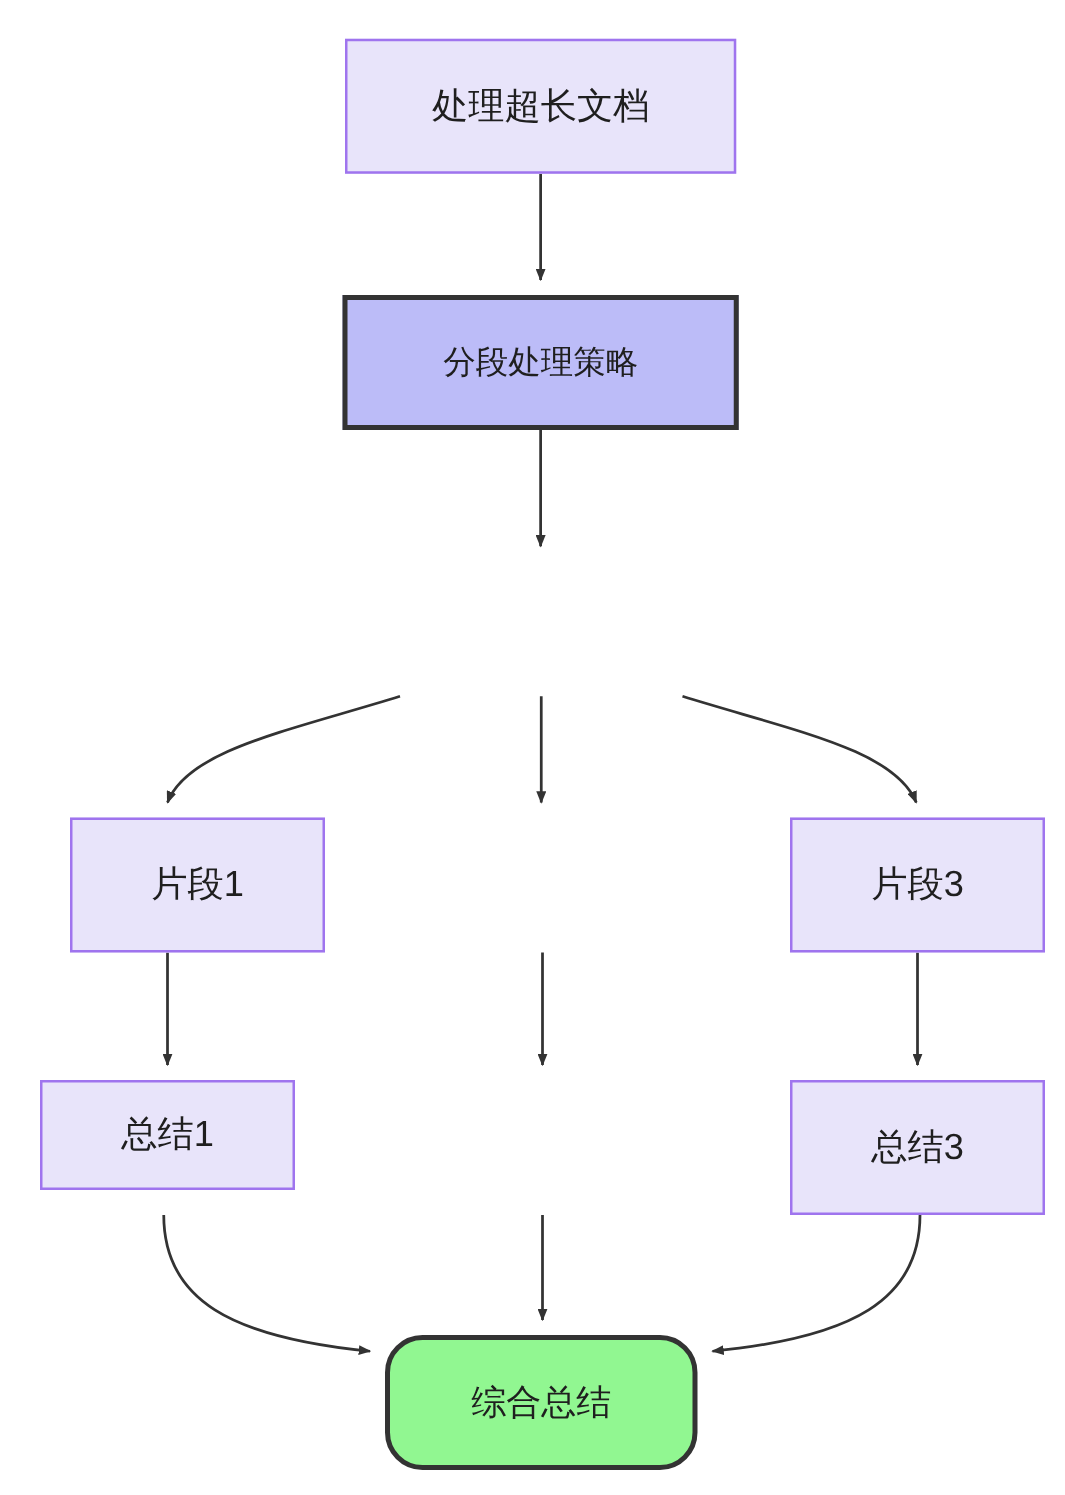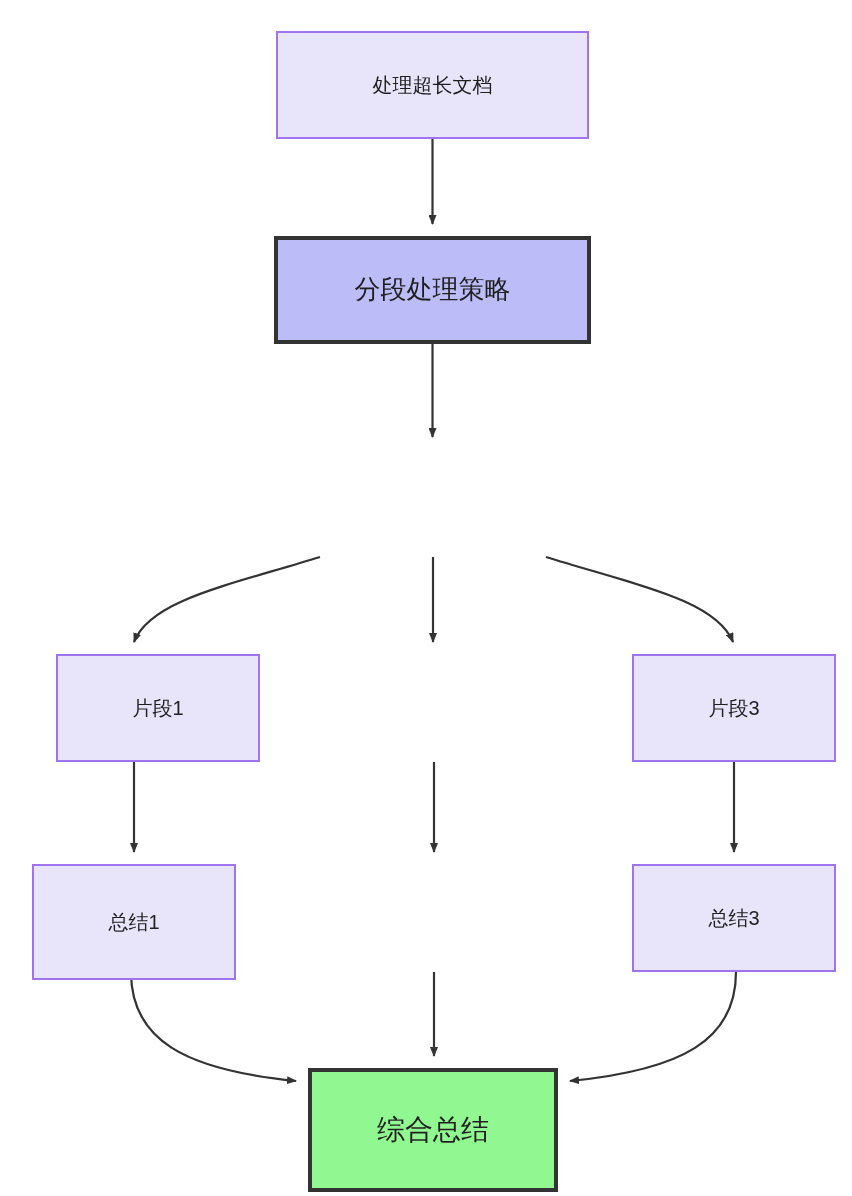--- a/index.html
+++ b/index.html
@@ -41,21 +41,21 @@
   }
   .node-label {
     display: block;
     white-space: nowrap;
   }
   
   .node.normal {
     background: #e8e4fa;
     border: 2px solid #9f74ee;
     color: #1f1f1f;
-    font-size: 20px;
+    font-size: 29px;
   }
   
   .node.highlight {
     background: #bcbcf8;
     border: 4px solid #333333;
     color: #1f1f1f;
     font-size: 26px;
   }
   
   .node.success {
@@ -111,26 +111,26 @@
 
   <div class="node normal" style="left:32px; top:654px; width:204px; height:108px;margin-left:24px;">
     <span class="node-label">片段1</span>
   </div>
 
 
   <div class="node normal" style="left:632px; top:654px; width:204px; height:108px;">
     <span class="node-label">片段3</span>
   </div>
 
-  <div class="node normal" style="left:32px; top:864px; width:204px; height:116px;">
+  <div class="node normal" style="left:32px; top:864px; width:204px; height:88px;">
     <span class="node-label">总结1</span>
   </div>
 
 
   <div class="node normal" style="left:632px; top:864px; width:204px; height:108px;">
     <span class="node-label">总结3</span>
   </div>
 
-  <div class="node success" style="left:308px; top:1068px; width:250px; height:124px;">
+  <div class="node success" style="left:308px; top:1068px; width:250px; height:108px;border-radius:30px;">
     <span class="node-label">综合总结</span>
   </div>
 
 </div>
 
 </body></html>

